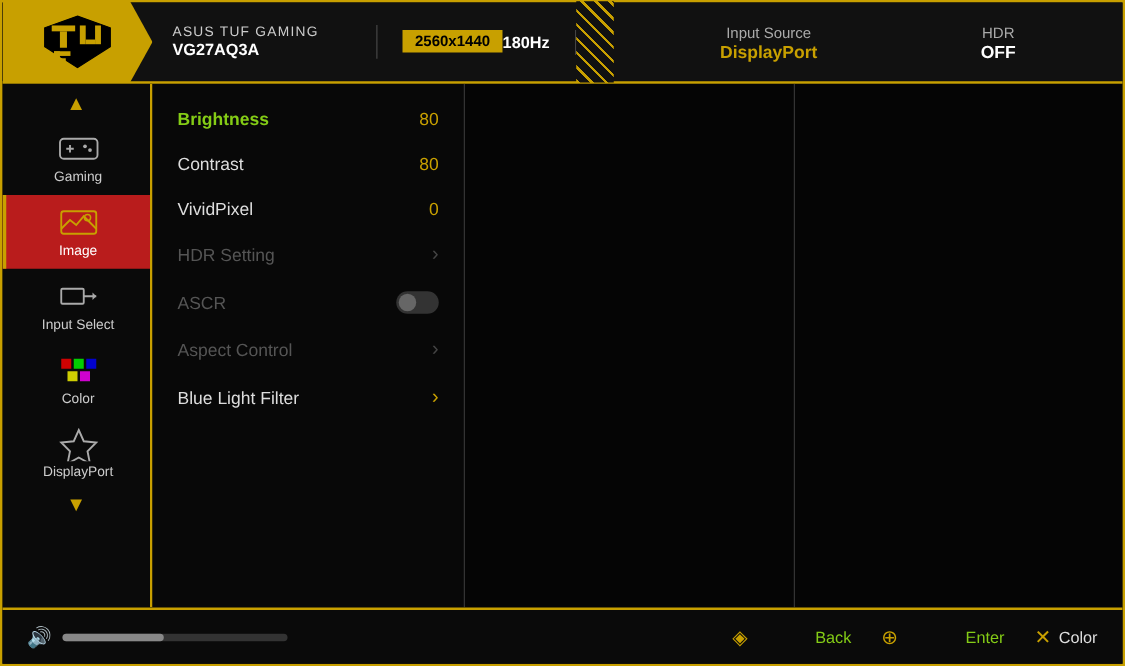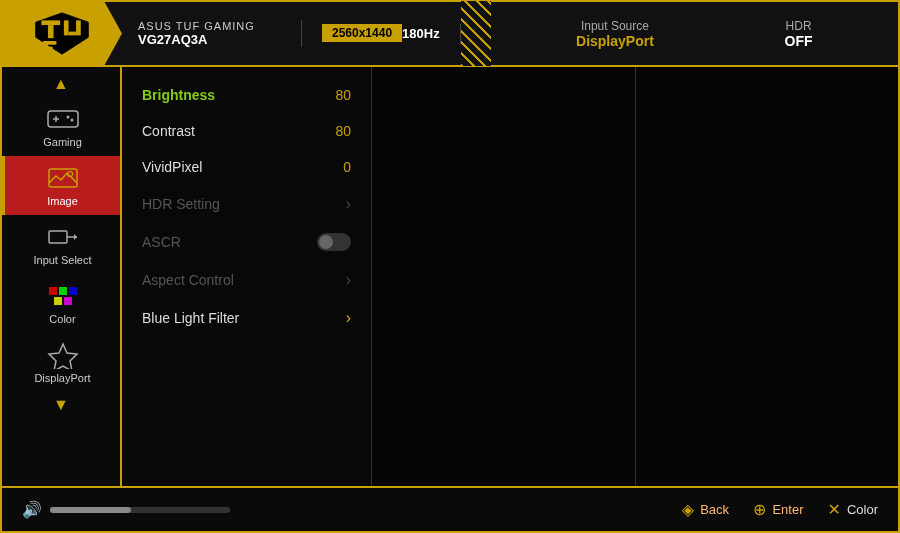--- a/index.html
+++ b/index.html
@@ -320,21 +320,22 @@
       cursor: pointer;
     }
 
     .nav-btn-icon {
       color: #c8a000;
       font-size: 16px;
     }
 
     .nav-btn-label {
       font-size: 13px;
-      color: #fdba74;
+      color: #84cc16;
+      margin-left: 48px;
     }
 
     .exit-btn {
       display: flex;
       align-items: center;
       gap: 6px;
       cursor: pointer;
     }
 
     .exit-icon {

